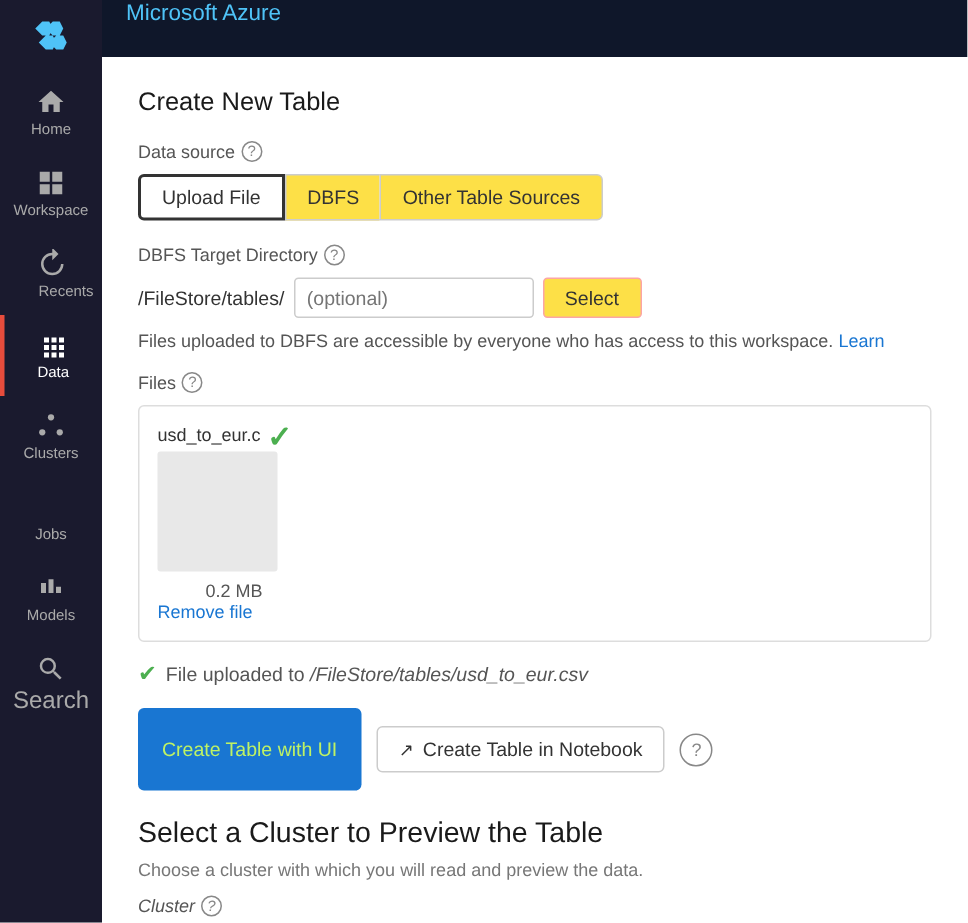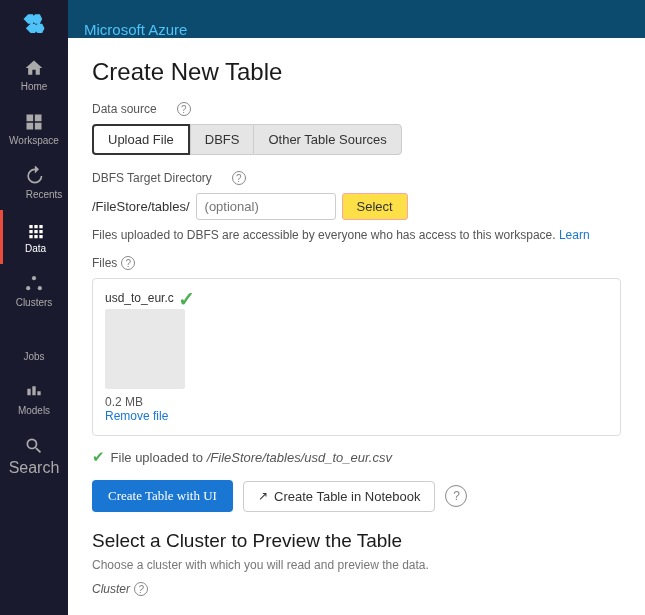--- a/index.html
+++ b/index.html
@@ -12,33 +12,33 @@
       padding: 10px 0;
       color: #aaa;
       font-size: 10px;
       cursor: pointer;
       gap: 3px;
     }
     .sidebar-item.active { color: #fff; border-left: 3px solid #e74c3c; }
     .sidebar-item svg { width: 20px; height: 20px; fill: currentColor; }
 
     .page-title {
-      font-size: 24px;
+      font-size: 17px;
       font-weight: 400;
       color: #1a1a1a;
       margin-bottom: 16px;
     }
 
     .section-label {
       font-size: 12px;
       color: #555;
       margin-bottom: 8px;
       display: flex;
       align-items: flex-start;
-      gap: 20px;
+      gap: 4px;
     }
     .help-icon {
       width: 14px;
       height: 14px;
       border-radius: 50%;
       border: 1px solid #888;
       display: inline-flex;
       align-items: center;
       justify-content: center;
       font-size: 10px;
@@ -48,21 +48,21 @@
 
     
     .data-source-buttons {
       display: flex;
       gap: 0;
       margin-bottom: 16px;
     }
     .ds-btn {
       padding: 6px 14px;
       border: 1px solid #ccc;
-      background: #e5e5e5;
+      background: #fde047;
       cursor: pointer;
       font-size: 13px;
       color: #333;
     }
     .ds-btn:first-child { border-radius: 4px 0 0 4px; }
     .ds-btn:last-child { border-radius: 0 4px 4px 0; border-left: none; }
     .ds-btn:not(:first-child):not(:last-child) { border-left: none; border-right: none; }
     .ds-btn.active {
       background: #fff;
       border: 2px solid #333;
@@ -80,21 +80,21 @@
       font-size: 13px;
       color: #333;
       white-space: nowrap;
     }
     .dbfs-input {
       border: 1px solid #ccc;
       border-radius: 3px;
       padding: 5px 8px;
       font-size: 13px;
       color: #999;
-      width: 140px;
+      width: 160px;
     }
     .select-btn {
       padding: 5px 14px;
       background: #fde047;
       border: 1px solid #fca5a5;
       border-radius: 3px;
       font-size: 13px;
       cursor: pointer;
       color: #333;
       text-align: center;
@@ -148,20 +148,21 @@
       position: absolute;
       top: -4px;
       right: 0;
       color: #4caf50;
       font-size: 20px;
       font-weight: bold;
     }
     .file-size {
       font-size: 12px;
       color: #555;
+      margin-left: 32px;
     }
     .remove-link {
       font-size: 12px;
       color: #1976d2;
       cursor: pointer;
       text-decoration: none;
     }
 
     
     .upload-success {
@@ -183,28 +184,27 @@
 
     
     .action-buttons {
       display: flex;
       gap: 10px;
       align-items: center;
       margin-bottom: 18px;
     }
     .btn-primary {
       background: #1976d2;
-      color: #ffffff;
+      color: #bef264;
       border: none;
-      padding: 8px 16px;
+      padding: 20px 16px;
       border-radius: 4px;
       font-size: 13px;
       cursor: pointer;
       font-weight: 500;
-      font-family: Liberation Serif, serif;
     }
     .btn-secondary {
       background: #fff;
       color: #333;
       border: 1px solid #ccc;
       padding: 7px 14px;
       border-radius: 4px;
       font-size: 13px;
       cursor: pointer;
       display: flex;
@@ -266,23 +266,23 @@
     }
     .content-wrapper {
       flex: 1;
       display: flex;
       flex-direction: column;
       height: 615px;
       overflow: hidden;
     }
     .app-topbar {
       height: 38px;
-      background: #0c4a6e;
-      display: flex;
-      align-items: flex-end;
+      background: #0f172a;
+      display: flex;
+      align-items: flex-start;
       padding: 0 16px;
       flex-shrink: 0;
     }
     .app-topbar-title {
       color: #4fc3f7;
       font-size: 15px;
       font-weight: 500;
     }
     .main-scroll {
       flex: 1;

